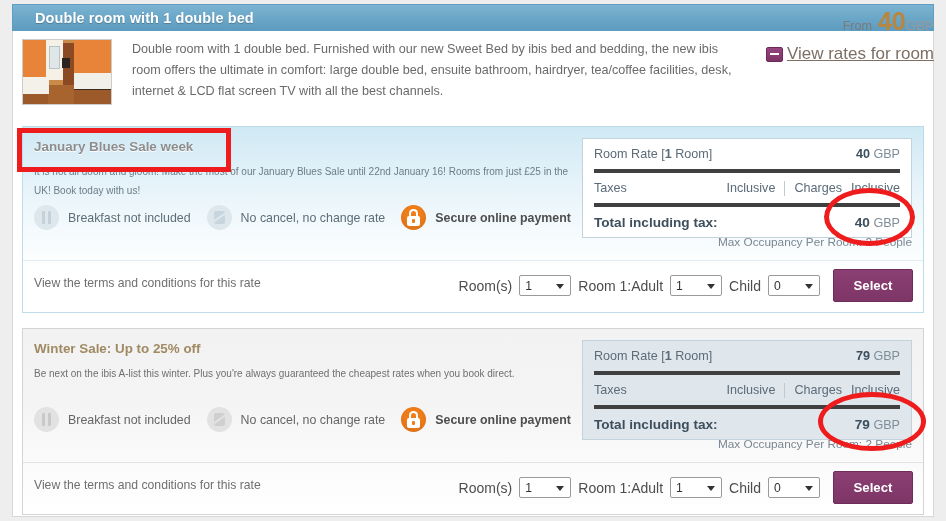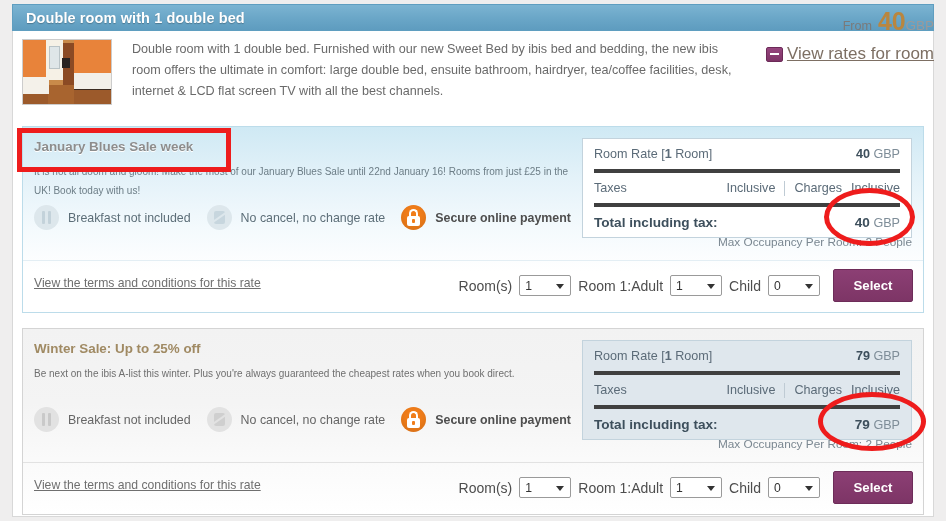--- a/index.html
+++ b/index.html
@@ -41,20 +41,21 @@
     position: absolute;
     left: 12px;
     top: 4px;
     width: 922px;
     height: 27px;
     box-sizing: border-box;
     background: linear-gradient(to bottom, #7cb4d2 0%, #6ba7c8 50%, #5e9cbf 100%);
     border: 1px solid #5f9ec0;
     display: flex;
     align-items: center;
+    padding-left: 9px;
   }
   .room-header-title {
     color: #ffffff;
     font-size: 14.5px;
     font-weight: bold;
     padding-left: 13px;
     letter-spacing: .1px;
     text-shadow: 0 1px 1px rgba(0,0,0,.25);
   }
 
@@ -366,21 +367,20 @@
   }
   .blue .controls { border-top: 1px solid #e3eef4; }
   .grey .controls { border-top: 1px solid #e2e2e2; }
 
   .terms-link {
     position: absolute;
     left: 11px;
     top: 15px;
     font-size: 12.2px;
     color: #6f6f6f;
-    text-decoration: underline;
     cursor: pointer;
   }
   .ctl-group {
     position: absolute;
     right: 10px;
     top: 8px;
     display: flex;
     align-items: center;
     gap: 7px;
   }

